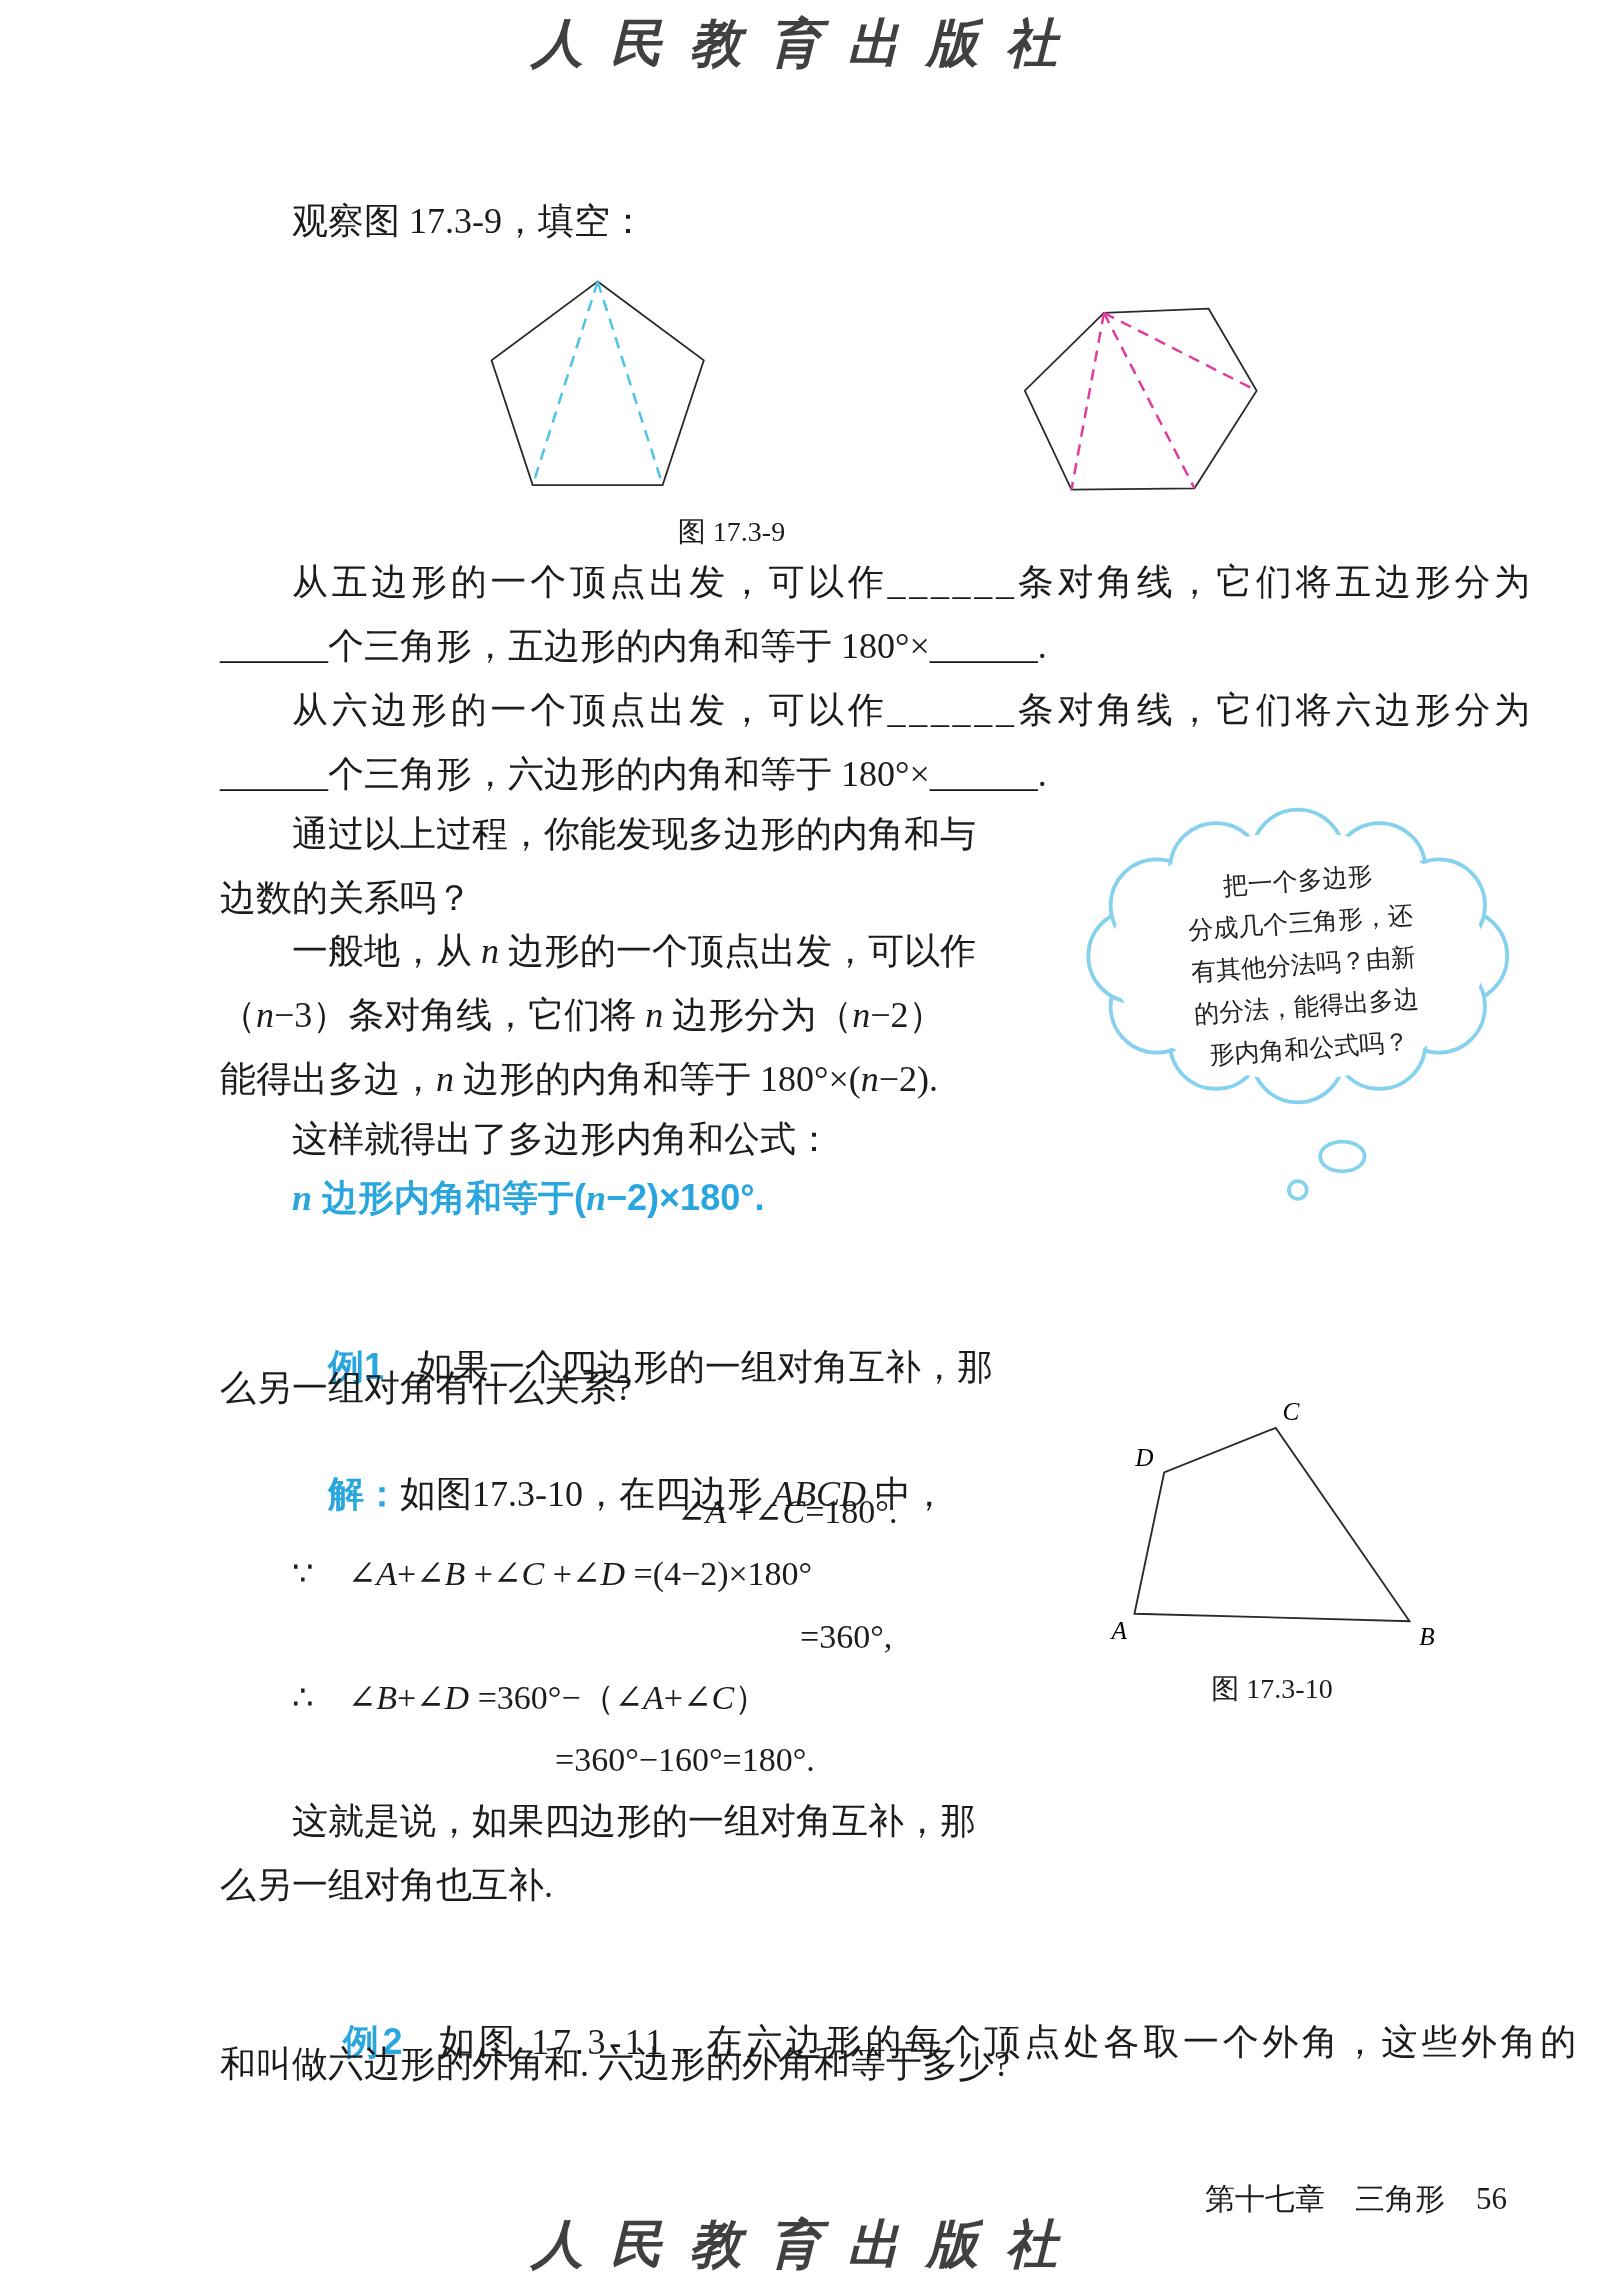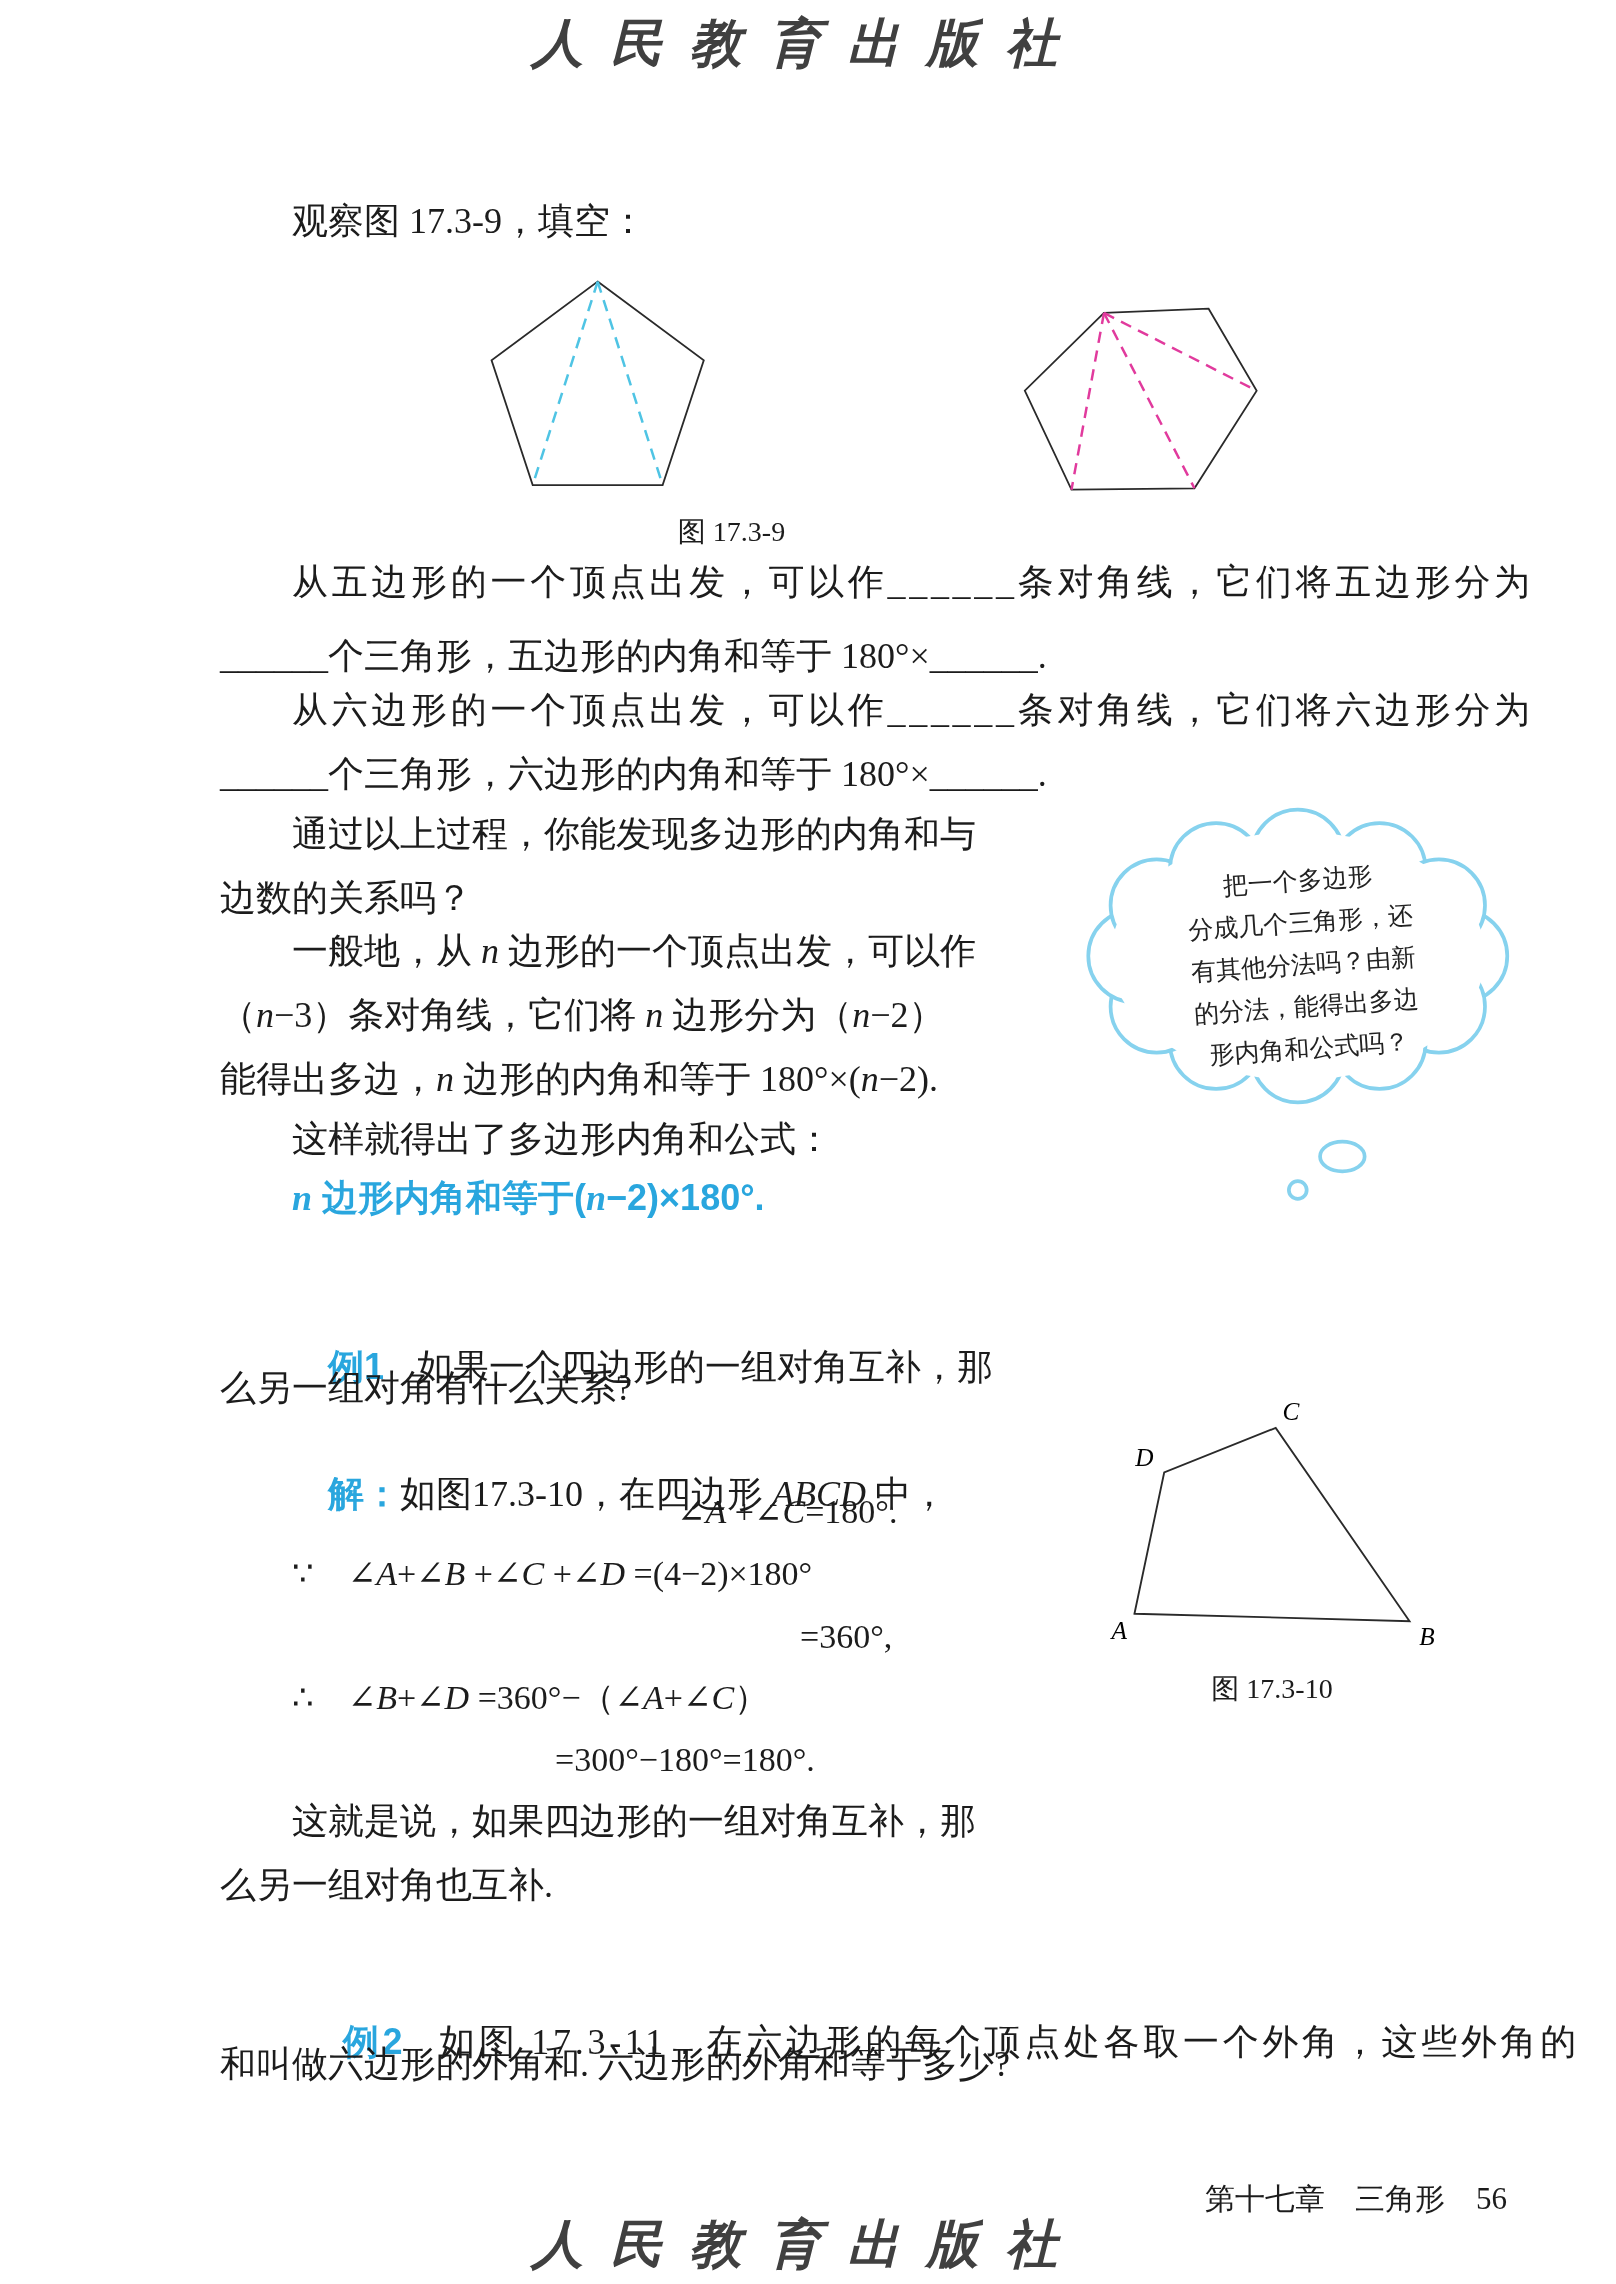--- a/index.html
+++ b/index.html
@@ -60,21 +60,21 @@
   <svg class="fig" style="left:1008px; top:296px;" width="257" height="205" viewBox="0 0 360 290">
     <polygon points="134,24 282,18 350,134 262,272 88,274 22,134" fill="none" stroke="#2a2a2a" stroke-width="2.5"></polygon>
     <line x1="134" y1="24" x2="350" y2="134" stroke="#e13a9d" stroke-width="3.5" stroke-dasharray="16 11"></line>
     <line x1="134" y1="24" x2="262" y2="272" stroke="#e13a9d" stroke-width="3.5" stroke-dasharray="16 11"></line>
     <line x1="134" y1="24" x2="88" y2="274" stroke="#e13a9d" stroke-width="3.5" stroke-dasharray="16 11"></line>
   </svg>
 
   <div class="caption caption-center" style="top:513px;">图 17.3-9</div>
 
   <div class="tl wide" style="left:292px; top:562px;">从五边形的一个顶点出发，可以作______条对角线，它们将五边形分为</div>
-  <div class="tl" style="left:220px; top:626px;margin-top:10px;">______个三角形，五边形的内角和等于 180°×______.</div>
+  <div class="tl" style="left:220px; top:626px;">______个三角形，五边形的内角和等于 180°×______.</div>
 
   <div class="tl wide" style="left:292px; top:690px;">从六边形的一个顶点出发，可以作______条对角线，它们将六边形分为</div>
   <div class="tl" style="left:220px; top:754px;">______个三角形，六边形的内角和等于 180°×______.</div>
 
   <div class="tl" style="left:292px; top:814px;">通过以上过程，你能发现多边形的内角和与</div>
   <div class="tl" style="left:220px; top:878px;">边数的关系吗？</div>
 
   <svg class="fig" style="left:1082px; top:800px;" width="439" height="416" viewBox="0 0 590 560">
     <g stroke="#86d2ee" stroke-width="5" fill="#ffffff">
       <circle cx="510" cy="210" r="62"></circle>
@@ -115,21 +115,21 @@
   <div class="tl" style="left:220px; top:1368px;">么另一组对角有什么关系?</div>
 
   <div class="tl" style="left:292px; top:1432px;">
     <span class="sollabel">解：</span><span><span>如图17.3-10，在四边形 </span><span class="var">ABCD</span><span> 中，</span></span>
   </div>
 
   <div class="tl math" style="left:677px; top:1492px;"><span>∠</span><span class="var">A</span><span> +∠</span><span class="var">C</span><span>=180°.</span></div>
   <div class="tl math" style="left:292px; top:1554px;"><span>∵　∠</span><span class="var">A</span><span>+∠</span><span class="var">B</span><span> +∠</span><span class="var">C</span><span> +∠</span><span class="var">D</span><span> =(4−2)×180°</span></div>
   <div class="tl math" style="left:800px; top:1617px;">=360°,</div>
   <div class="tl math" style="left:292px; top:1678px;"><span>∴　∠</span><span class="var">B</span><span>+∠</span><span class="var">D</span><span> =360°−（∠</span><span class="var">A</span><span>+∠</span><span class="var">C</span><span>）</span></div>
-  <div class="tl math" style="left:555px; top:1740px;">=300°−180°=180°.</div>
+  <div class="tl math" style="left:555px; top:1740px;">=360°−160°=180°.</div>
 
   <svg class="fig" style="left:1101px; top:1398px;" width="342" height="253" viewBox="0 0 460 340">
     <polygon points="45,290 415,300 235,40 85,100" fill="none" stroke="#2a2a2a" stroke-width="2.5"></polygon>
     <text x="14" y="324" font-size="34" font-style="italic">A</text>
     <text x="428" y="332" font-size="34" font-style="italic">B</text>
     <text x="244" y="30" font-size="34" font-style="italic">C</text>
     <text x="46" y="92" font-size="34" font-style="italic">D</text>
   </svg>
   <div class="caption" style="left:1101px; top:1670px; width:342px; text-align:center;">图 17.3-10</div>
 

